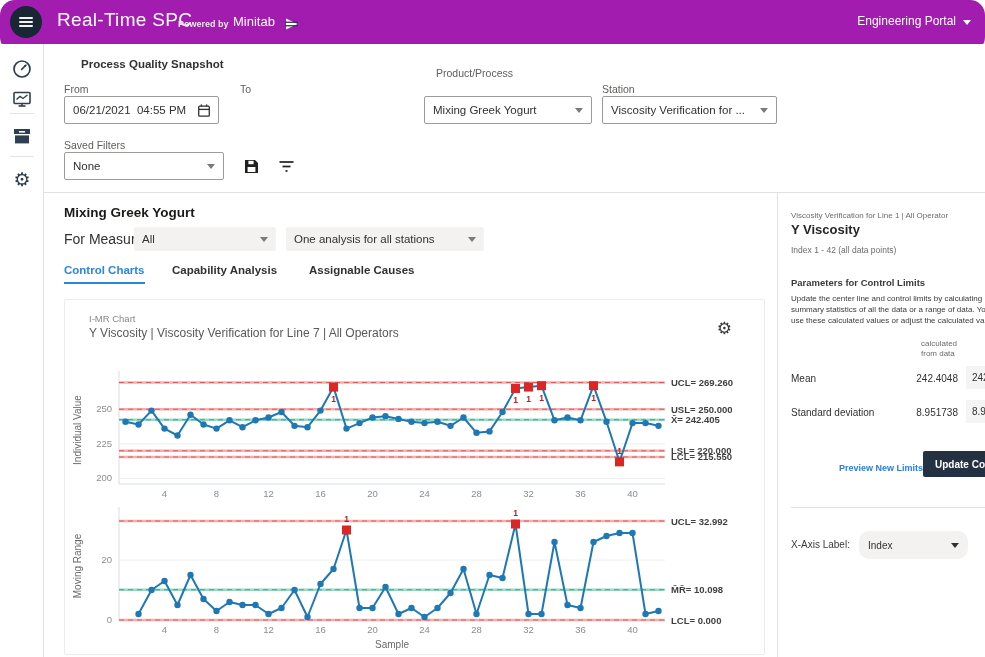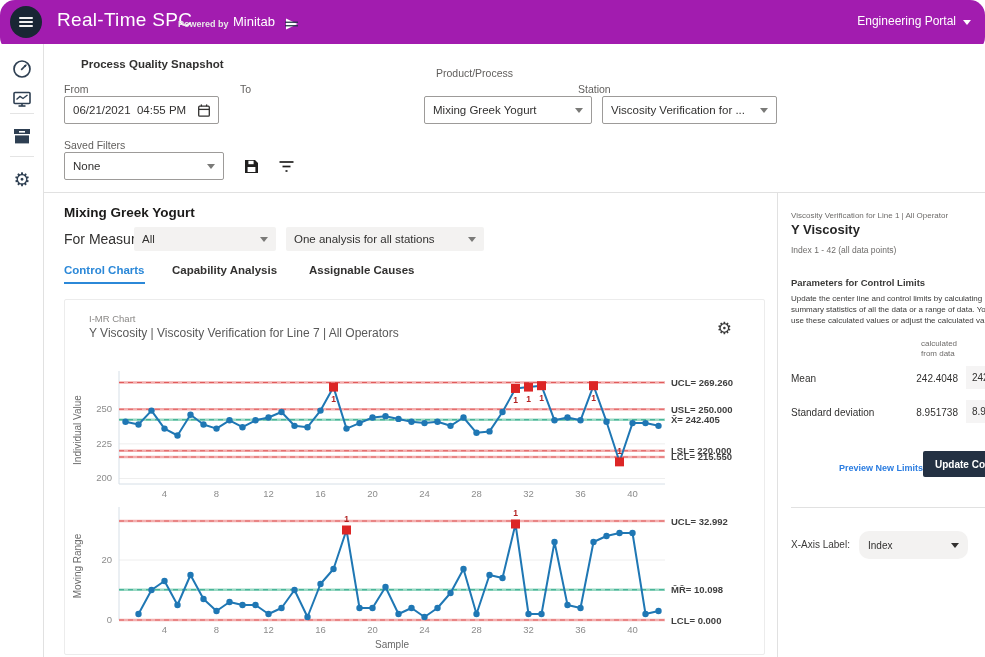--- a/index.html
+++ b/index.html
@@ -163,21 +163,21 @@
 
   <div class="f-label" style="left:196px; top:39px;">To</div>
 
   <div class="f-label" style="left:380px; top:23px;margin-left:12px;">Product/Process</div>
   <div class="f-box" style="left:380px; top:52px; width:168px;">
     <span>Mixing Greek Yogurt</span>
     <span class="spacer"></span>
     <span class="caret-g"></span>
   </div>
 
-  <div class="f-label" style="left:534px; top:39px;">Station</div>
+  <div class="f-label" style="left:558px; top:39px;">Station</div>
   <div class="f-box" style="left:558px; top:52px; width:175px;">
     <span>Viscosity Verification for ...</span>
     <span class="spacer"></span>
     <span class="caret-g"></span>
   </div>
 
   <div class="f-label" style="left:20px; top:95px;">Saved Filters</div>
   <div class="f-box" style="left:20px; top:108px; width:160px;">
     <span>None</span>
     <span class="spacer"></span>

